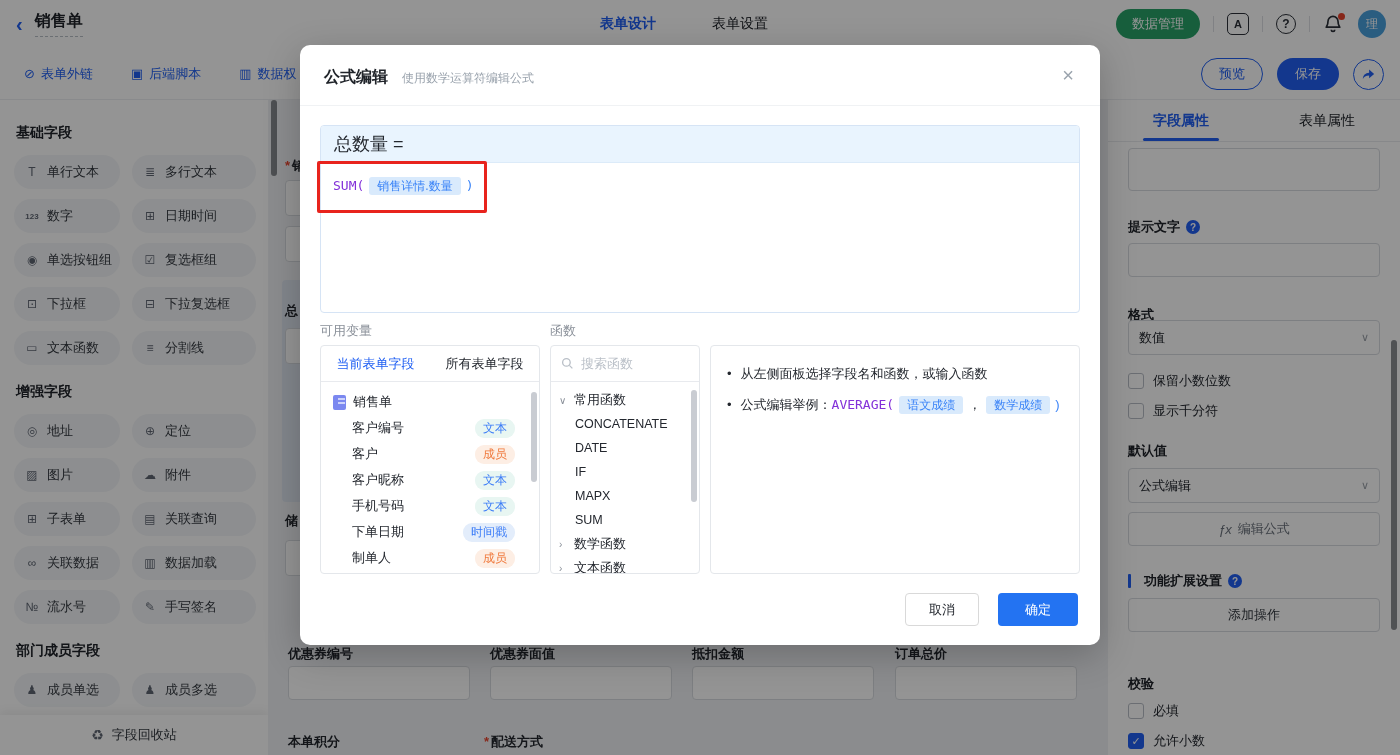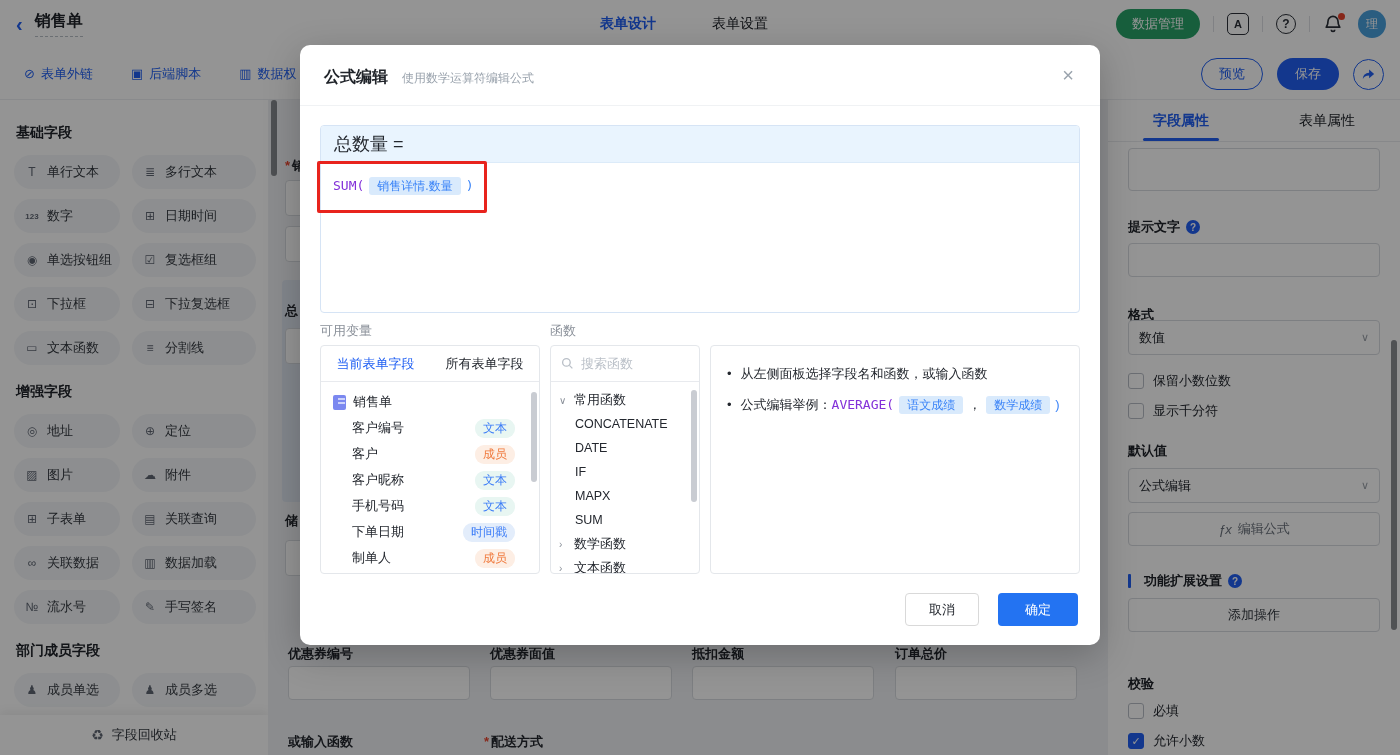--- a/index.html
+++ b/index.html
@@ -306,21 +306,21 @@
 
     <span class="c-label" style="left:20px; top:545px;">优惠券编号</span>
     <span class="c-label" style="left:222px; top:545px;">优惠券面值</span>
     <span class="c-label" style="left:424px; top:545px;">抵扣金额</span>
     <span class="c-label" style="left:627px; top:545px;">订单总价</span>
     <div class="c-input" style="left:20px; top:566px; width:182px; height:34px;"></div>
     <div class="c-input" style="left:222px; top:566px; width:182px; height:34px;"></div>
     <div class="c-input" style="left:424px; top:566px; width:182px; height:34px;"></div>
     <div class="c-input" style="left:627px; top:566px; width:182px; height:34px;"></div>
 
-    <span class="c-label" style="left:20px; top:633px;">或输入函数</span>
+    <span class="c-label" style="left:20px; top:633px;">本单积分</span>
     <span class="c-label req" style="left:216px; top:633px;">配送方式</span>
   </div>
 
   <div class="rightpanel">
     <div class="rp-tabs">
       <span class="rp-tab active">字段属性</span>
       <span class="rp-tab">表单属性</span>
     </div>
     <div class="rp-box" style="top:48px; width:252px; height:43px;"></div>
 

